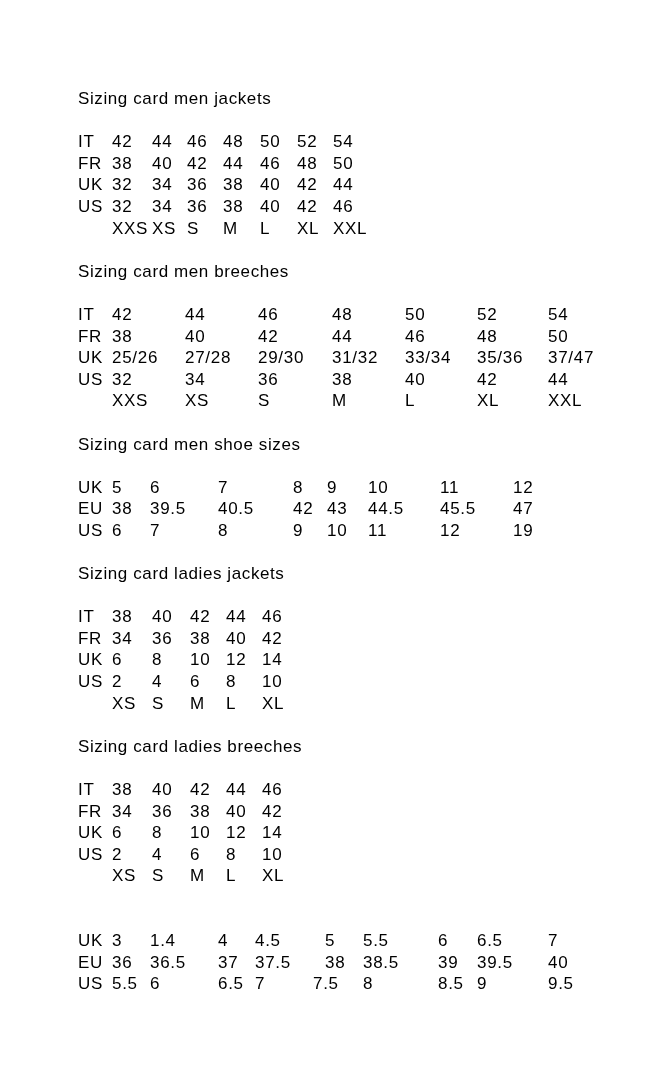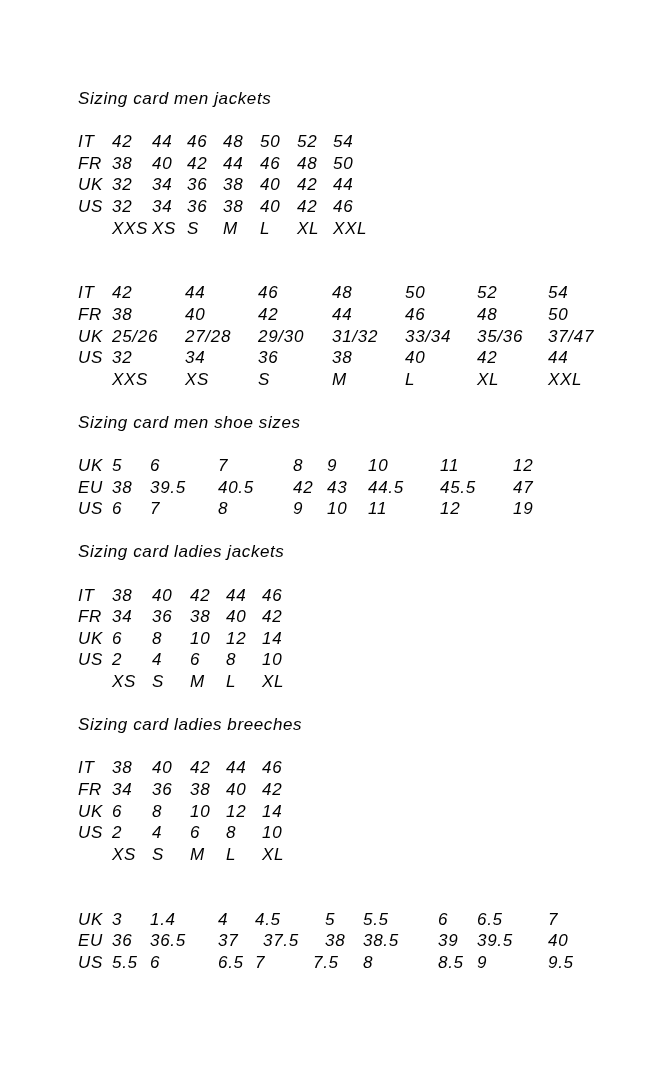--- a/index.html
+++ b/index.html
@@ -20,21 +20,20 @@
     padding: 88px 0 0 78px;
     box-sizing: border-box;
     width: 648px;
     height: 1080px;
   }
   .ln {
     height: 21.6px;
     line-height: 21.6px;
     position: relative;
     white-space: nowrap;
-    font-style: italic;
   }
   .cell {
     position: absolute;
     top: 0;
   }
   .title {
     letter-spacing: 0.6px;
   }
   .footer {
     letter-spacing: 0.6px;
@@ -92,20 +91,21 @@
         <span class="cell" style="left: 74px;">XS</span>
         <span class="cell" style="left: 109px;">S</span>
         <span class="cell" style="left: 145px;">M</span>
         <span class="cell" style="left: 182px;">L</span>
         <span class="cell" style="left: 219px;">XL</span>
         <span class="cell" style="left: 255px;">XXL</span>
       </div>
       <div class="ln"></div>
     </section>
   <section>
+      <div class="ln title">Sizing card men breeches</div>
       <div class="ln"></div>
       <div class="ln row">
         <span class="cell" style="left: 0px;">IT</span>
         <span class="cell" style="left: 34px;">42</span>
         <span class="cell" style="left: 107px;">44</span>
         <span class="cell" style="left: 180px;">46</span>
         <span class="cell" style="left: 254px;">48</span>
         <span class="cell" style="left: 327px;">50</span>
         <span class="cell" style="left: 399px;">52</span>
         <span class="cell" style="left: 470px;">54</span>
@@ -289,21 +289,21 @@
         <span class="cell" style="left: 285px;">5.5</span>
         <span class="cell" style="left: 360px;">6</span>
         <span class="cell" style="left: 399px;">6.5</span>
         <span class="cell" style="left: 470px;">7</span>
       </div>
       <div class="ln row">
         <span class="cell" style="left: 0px;">EU</span>
         <span class="cell" style="left: 34px;">36</span>
         <span class="cell" style="left: 72px;">36.5</span>
         <span class="cell" style="left: 140px;">37</span>
-        <span class="cell" style="left: 177px; margin-left: 8px;">37.5</span>
+        <span class="cell" style="left: 177px;">37.5</span>
         <span class="cell" style="left: 247px;">38</span>
         <span class="cell" style="left: 285px;">38.5</span>
         <span class="cell" style="left: 360px;">39</span>
         <span class="cell" style="left: 399px;">39.5</span>
         <span class="cell" style="left: 470px;">40</span>
       </div>
       <div class="ln row">
         <span class="cell" style="left: 0px;">US</span>
         <span class="cell" style="left: 34px;">5.5</span>
         <span class="cell" style="left: 72px;">6</span>

